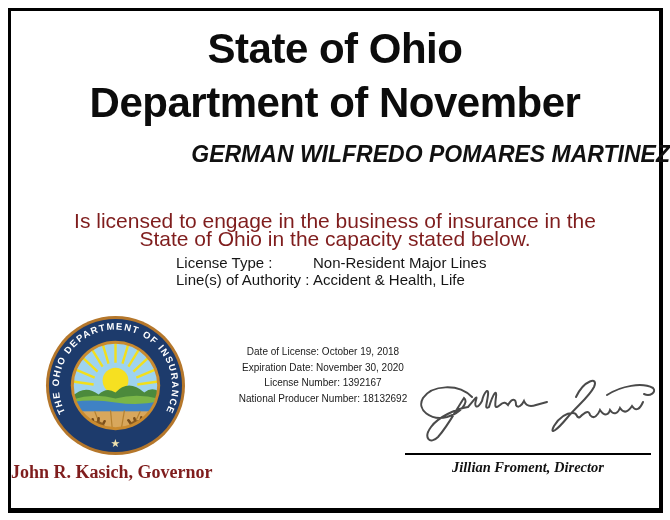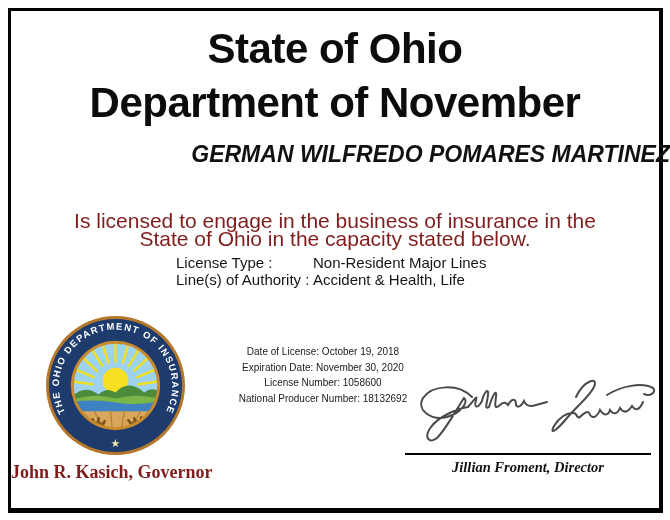--- a/index.html
+++ b/index.html
@@ -130,21 +130,21 @@
       <text font-family="Liberation Sans, sans-serif" font-size="9.5" font-weight="bold" letter-spacing="1.4" fill="#ffffff">
         <textPath href="#ringArc" startOffset="50%" text-anchor="middle">THE OHIO DEPARTMENT OF INSURANCE</textPath>
       </text>
       <text x="71" y="133" text-anchor="middle" font-size="11" fill="#f0e3b0">★</text>
     </svg>
   </div>
 
   <div class="abs details" style="top:344px">
     <div>Date of License: October 19, 2018</div>
     <div>Expiration Date: November 30, 2020</div>
-    <div>License Number: 1058600</div>
+    <div>License Number: 1392167</div>
     <div>National Producer Number: 18132692</div>
   </div>
 
   <div class="abs sig-wrap">
     <svg width="252" height="82" viewBox="0 0 252 82">
       <g fill="none" stroke="#4a4a4a" stroke-width="2" stroke-linecap="round">
         <path d="M 64,26 C 50,12 24,14 15,27 C 8,39 23,50 39,46 C 53,42 61,31 56,27
                  C 48,39 40,55 30,66 C 22,74 15,67 23,56 C 30,46 48,38 60,36
                  C 66,29 70,23 68,29 C 66,36 69,39 74,30 C 76,21 81,16 80,24
                  C 79,33 76,39 81,36 C 85,23 89,17 88,26 C 87,34 86,39 92,34

